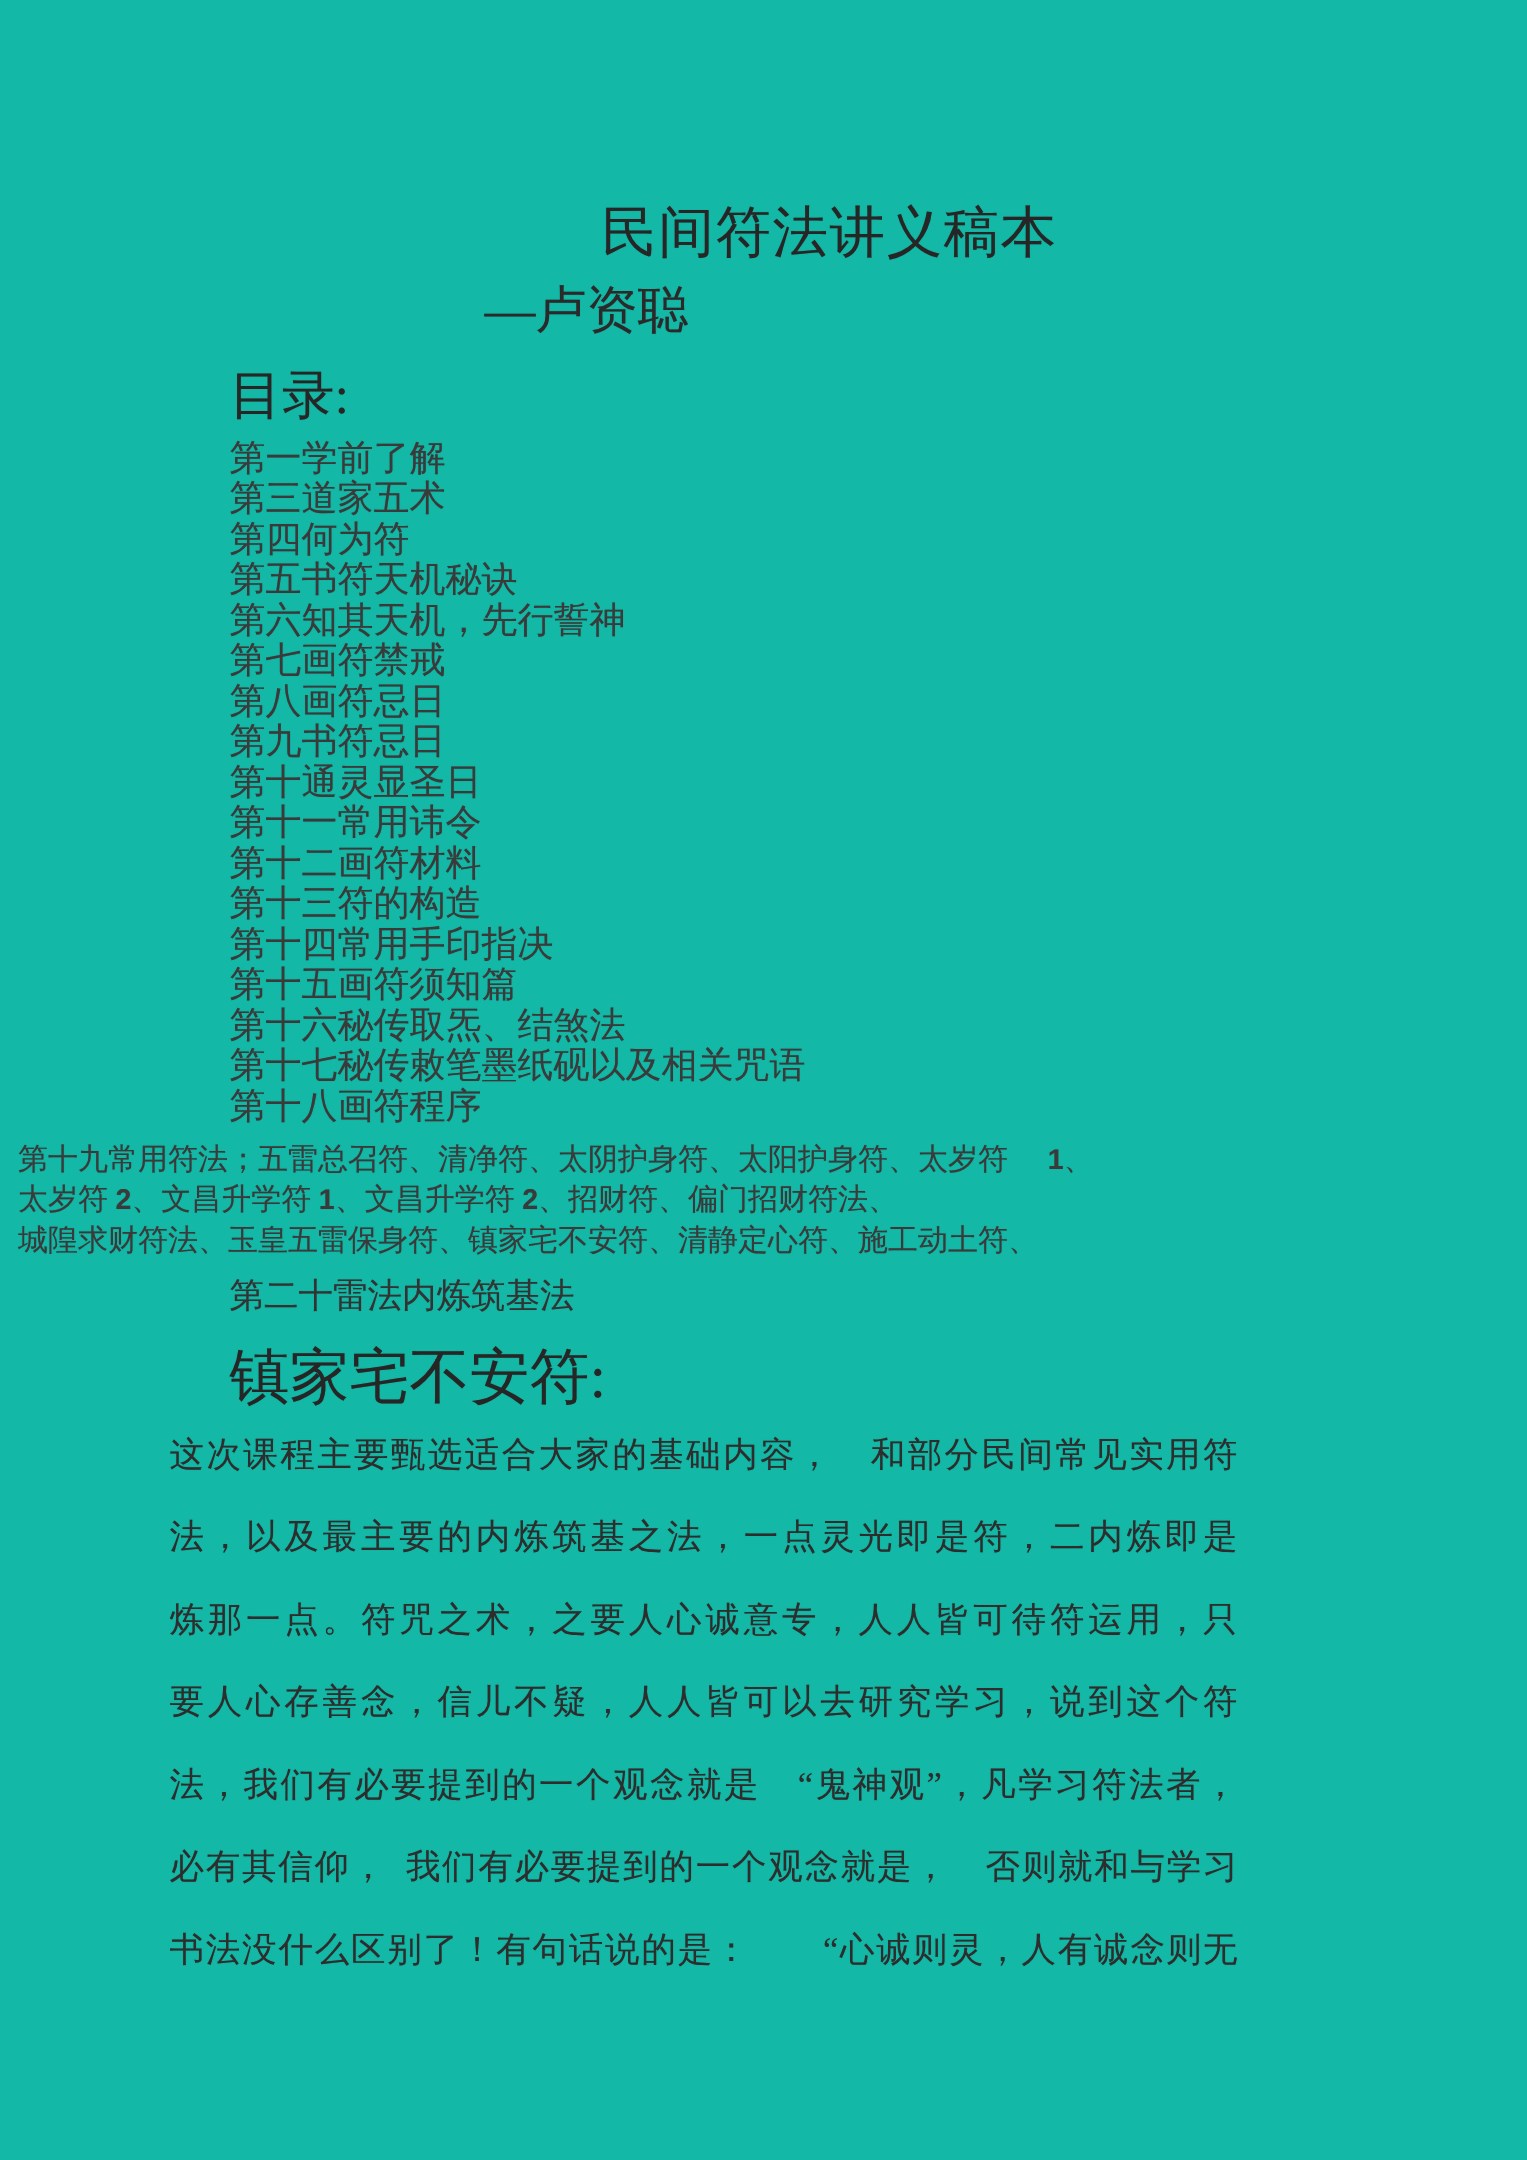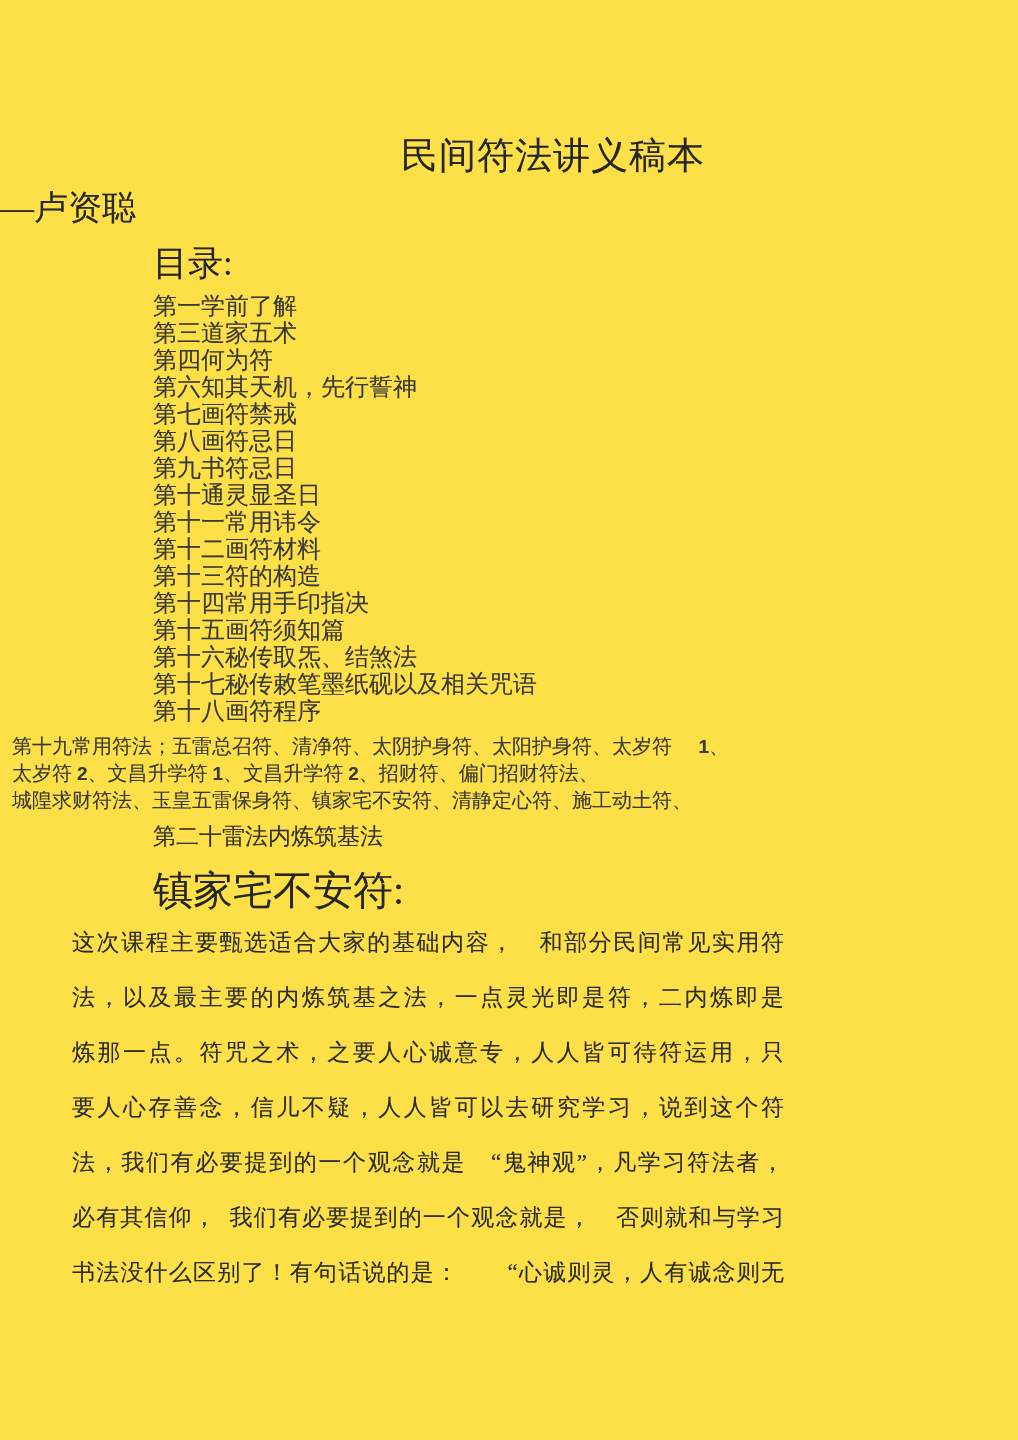--- a/index.html
+++ b/index.html
@@ -5,41 +5,41 @@
   html,body { margin:0; padding:0; }
   body {
     background:#e9e9e9;
     font-family:"Liberation Serif","DejaVu Serif",serif;
   }
   .page {
     position:relative;
     width:1018px;
     height:1440px;
     margin:0 auto;
-    background:#fde047;
+    background:#14b8a6;
     overflow:hidden;
     color:#2e2e2e;
     text-shadow:0 0 0.6px rgba(40,40,40,0.35);
     box-sizing:border-box;
     padding-top:133px;
   }
   .doc-title {
     position:relative;
     left:44px;
     width:100%;
     text-align:center;
     font-size:37px;
     line-height:45px;
     letter-spacing:1px;
     color:#262626;
     white-space:pre;
   }
   .author-line {
     margin-top:12px;
-    text-align:left;
+    text-align:center;
     padding-right:236px;
     font-size:34px;
     line-height:36px;
     color:#2a2a2a;
     white-space:pre;
   }
   .toc-heading {
     margin-top:17px;
     margin-left:153px;
     font-size:35px;
@@ -82,21 +82,21 @@
   }
   .section-heading {
     margin:15px 0 0 153px;
     font-size:40px;
     line-height:48px;
     font-weight:400;
     color:#262626;
     white-space:pre;
   }
   .section-paragraph {
-    margin-left:72px;
+    margin-left:113px;
     width:712px;
   }
   .para-line {
     font-size:23px;
     line-height:55px;
     color:#2d2d2d;
     text-align:justify;
     text-align-last:justify;
   }
 </style>
@@ -109,20 +109,21 @@
 
   <div class="author-line">—卢资聪</div>
 
   <div class="toc-heading">目录:</div>
 
   <div class="toc-list">
 
   <div class="toc-item">第一学前了解</div>
       <div class="toc-item">第三道家五术</div>
       <div class="toc-item">第四何为符</div>
+      <div class="toc-item">第五书符天机秘诀</div>
       <div class="toc-item">第六知其天机，先行誓神</div>
       <div class="toc-item">第七画符禁戒</div>
       <div class="toc-item">第八画符忌日</div>
       <div class="toc-item">第九书符忌日</div>
       <div class="toc-item">第十通灵显圣日</div>
       <div class="toc-item">第十一常用讳令</div>
       <div class="toc-item">第十二画符材料</div>
       <div class="toc-item">第十三符的构造</div>
       <div class="toc-item">第十四常用手印指决</div>
       <div class="toc-item">第十五画符须知篇</div>

